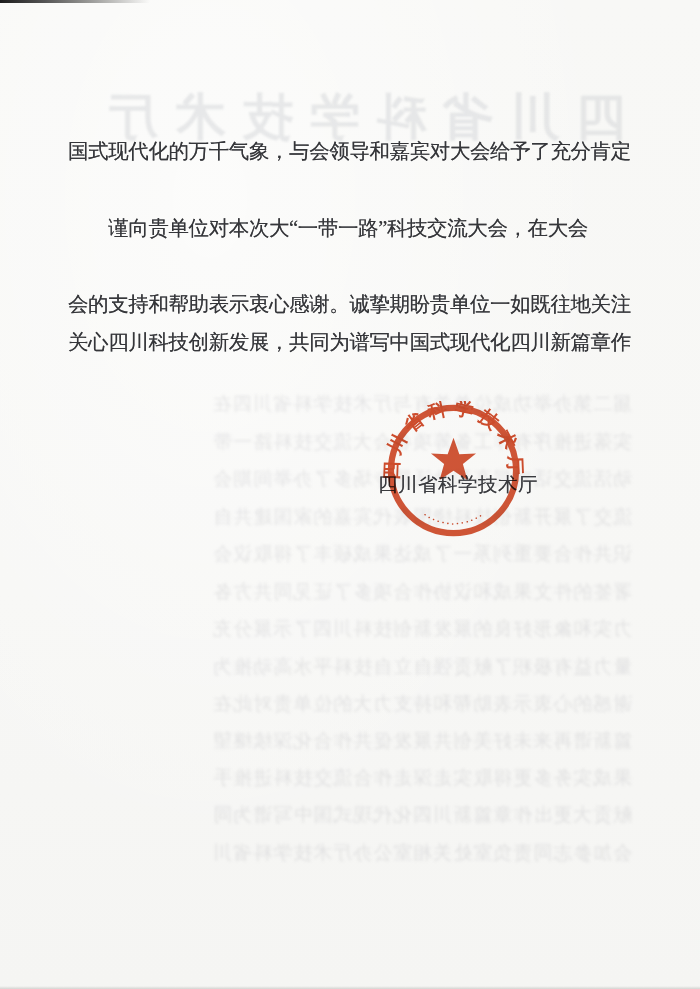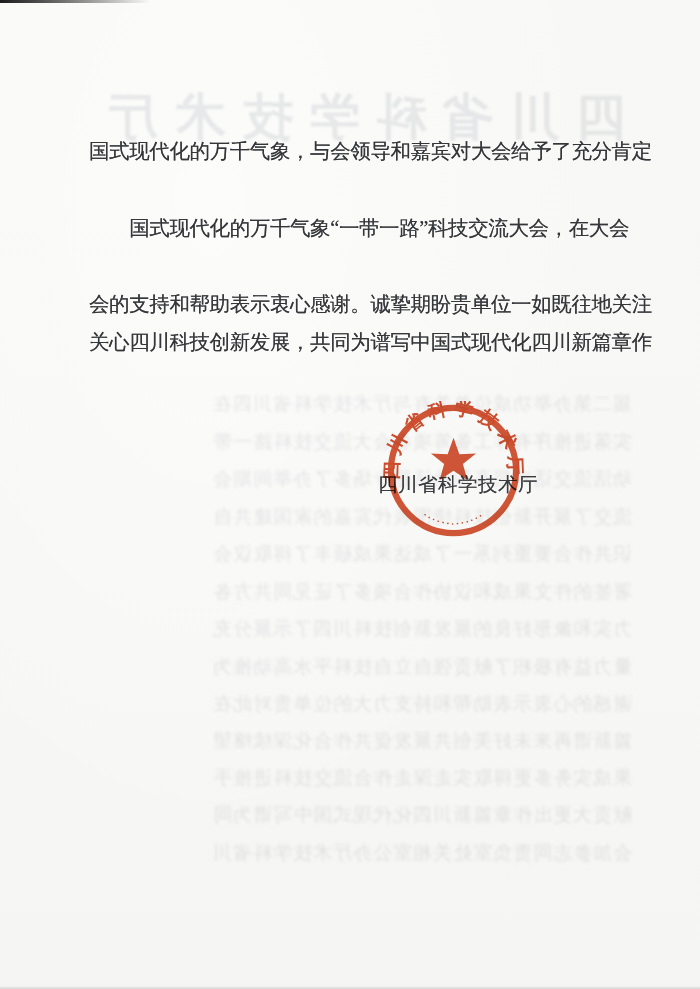--- a/index.html
+++ b/index.html
@@ -33,21 +33,21 @@
   .bleed-row {
     position:absolute; left:84px; width:548px; height:24px;
     font-size:19px; white-space:nowrap; overflow:hidden;
     color:rgba(98,100,114,0.14);
     transform:scaleX(-1);
     filter:blur(1.5px);
     letter-spacing:1px;
   }
   
   .body-line {
-    position:absolute; left:89px; width:570px; white-space:nowrap;
+    position:absolute; left:68px; width:570px; white-space:nowrap;
     font-size:20.5px; letter-spacing:-0.4px;
     color:#35363a;
     text-shadow:0 0 0.6px rgba(56,57,62,0.75);
   }
   .sig-line {
     position:absolute; left:378px; top:471px; white-space:nowrap;
     font-size:19.5px; color:#3a3b3f; letter-spacing:0.5px;
     text-shadow:0 0 0.6px rgba(56,57,62,0.7);
   }
   .date-line {
@@ -80,21 +80,21 @@
   <div class="bleed-row" style="top:579px">署签的件文果成和议协作合项多了证见同共方各</div>
   <div class="bleed-row" style="top:616px">力实和象形好良的展发新创技科川四了示展分充</div>
   <div class="bleed-row" style="top:654px">量力益有极积了献贡强自立自技科平水高动推为</div>
   <div class="bleed-row" style="top:691px">谢感的心衷示表助帮和持支力大的位单贵对此在</div>
   <div class="bleed-row" style="top:728px">篇新谱再来未好美创共展发促共作合化深续继望</div>
   <div class="bleed-row" style="top:765px">果成实务多更得取实走深走作合流交技科进推手</div>
   <div class="bleed-row" style="top:802px">献贡大更出作章篇新川四化代现式国中写谱为同</div>
   <div class="bleed-row" style="top:840px">会加参志同责负室处关相室公办厅术技学科省川</div>
 
   <div class="body-line" style="top:137px">国式现代化的万千气象，与会领导和嘉宾对大会给予了充分肯定</div>
-  <div class="body-line" style="top:214px">　　国式现代化的万千气象“一带一路”科技交流大会，在大会</div>
+  <div class="body-line" style="top:214px">　　谨向贵单位对本次大“一带一路”科技交流大会，在大会</div>
   <div class="body-line" style="top:328px">关心四川科技创新发展，共同为谱写中国式现代化四川新篇章作</div>
   <div class="body-line" style="top:290px">会的支持和帮助表示衷心感谢。诚挚期盼贵单位一如既往地关注</div>
 
   <div class="sig-line">四川省科学技术厅</div>
 
   <div class="seal">
     <svg viewBox="0 0 200 200" xmlns="http://www.w3.org/2000/svg">
       <defs>
         <path id="sealArcTop" d="M 26 130 A 80 80 0 1 1 174 130" fill="none"></path>
         <path id="sealArcBot" d="M 42 152 A 75 75 0 0 0 158 152" fill="none"></path>

